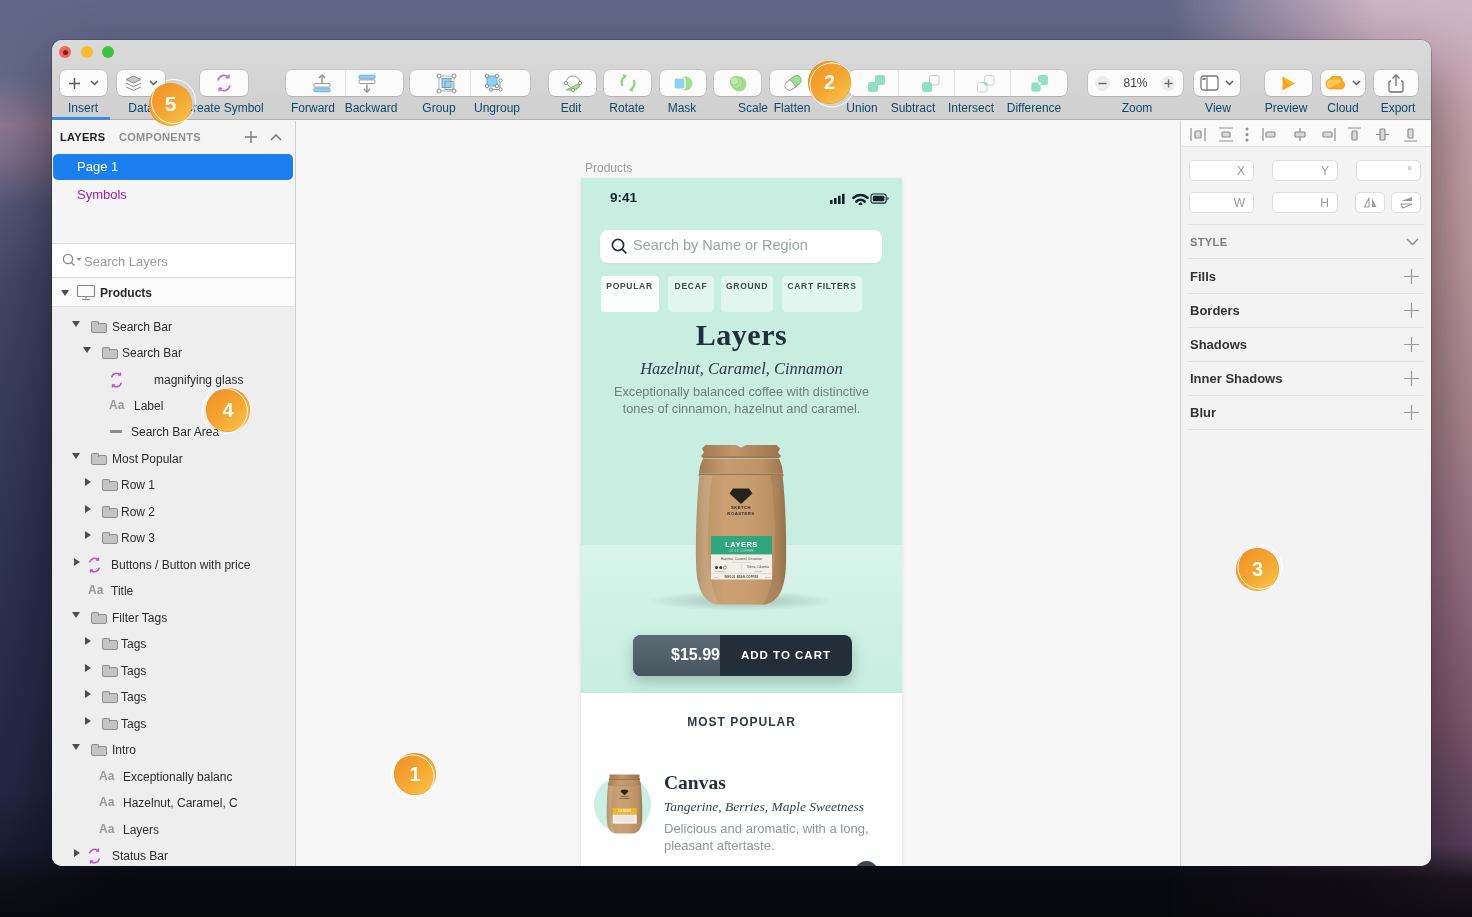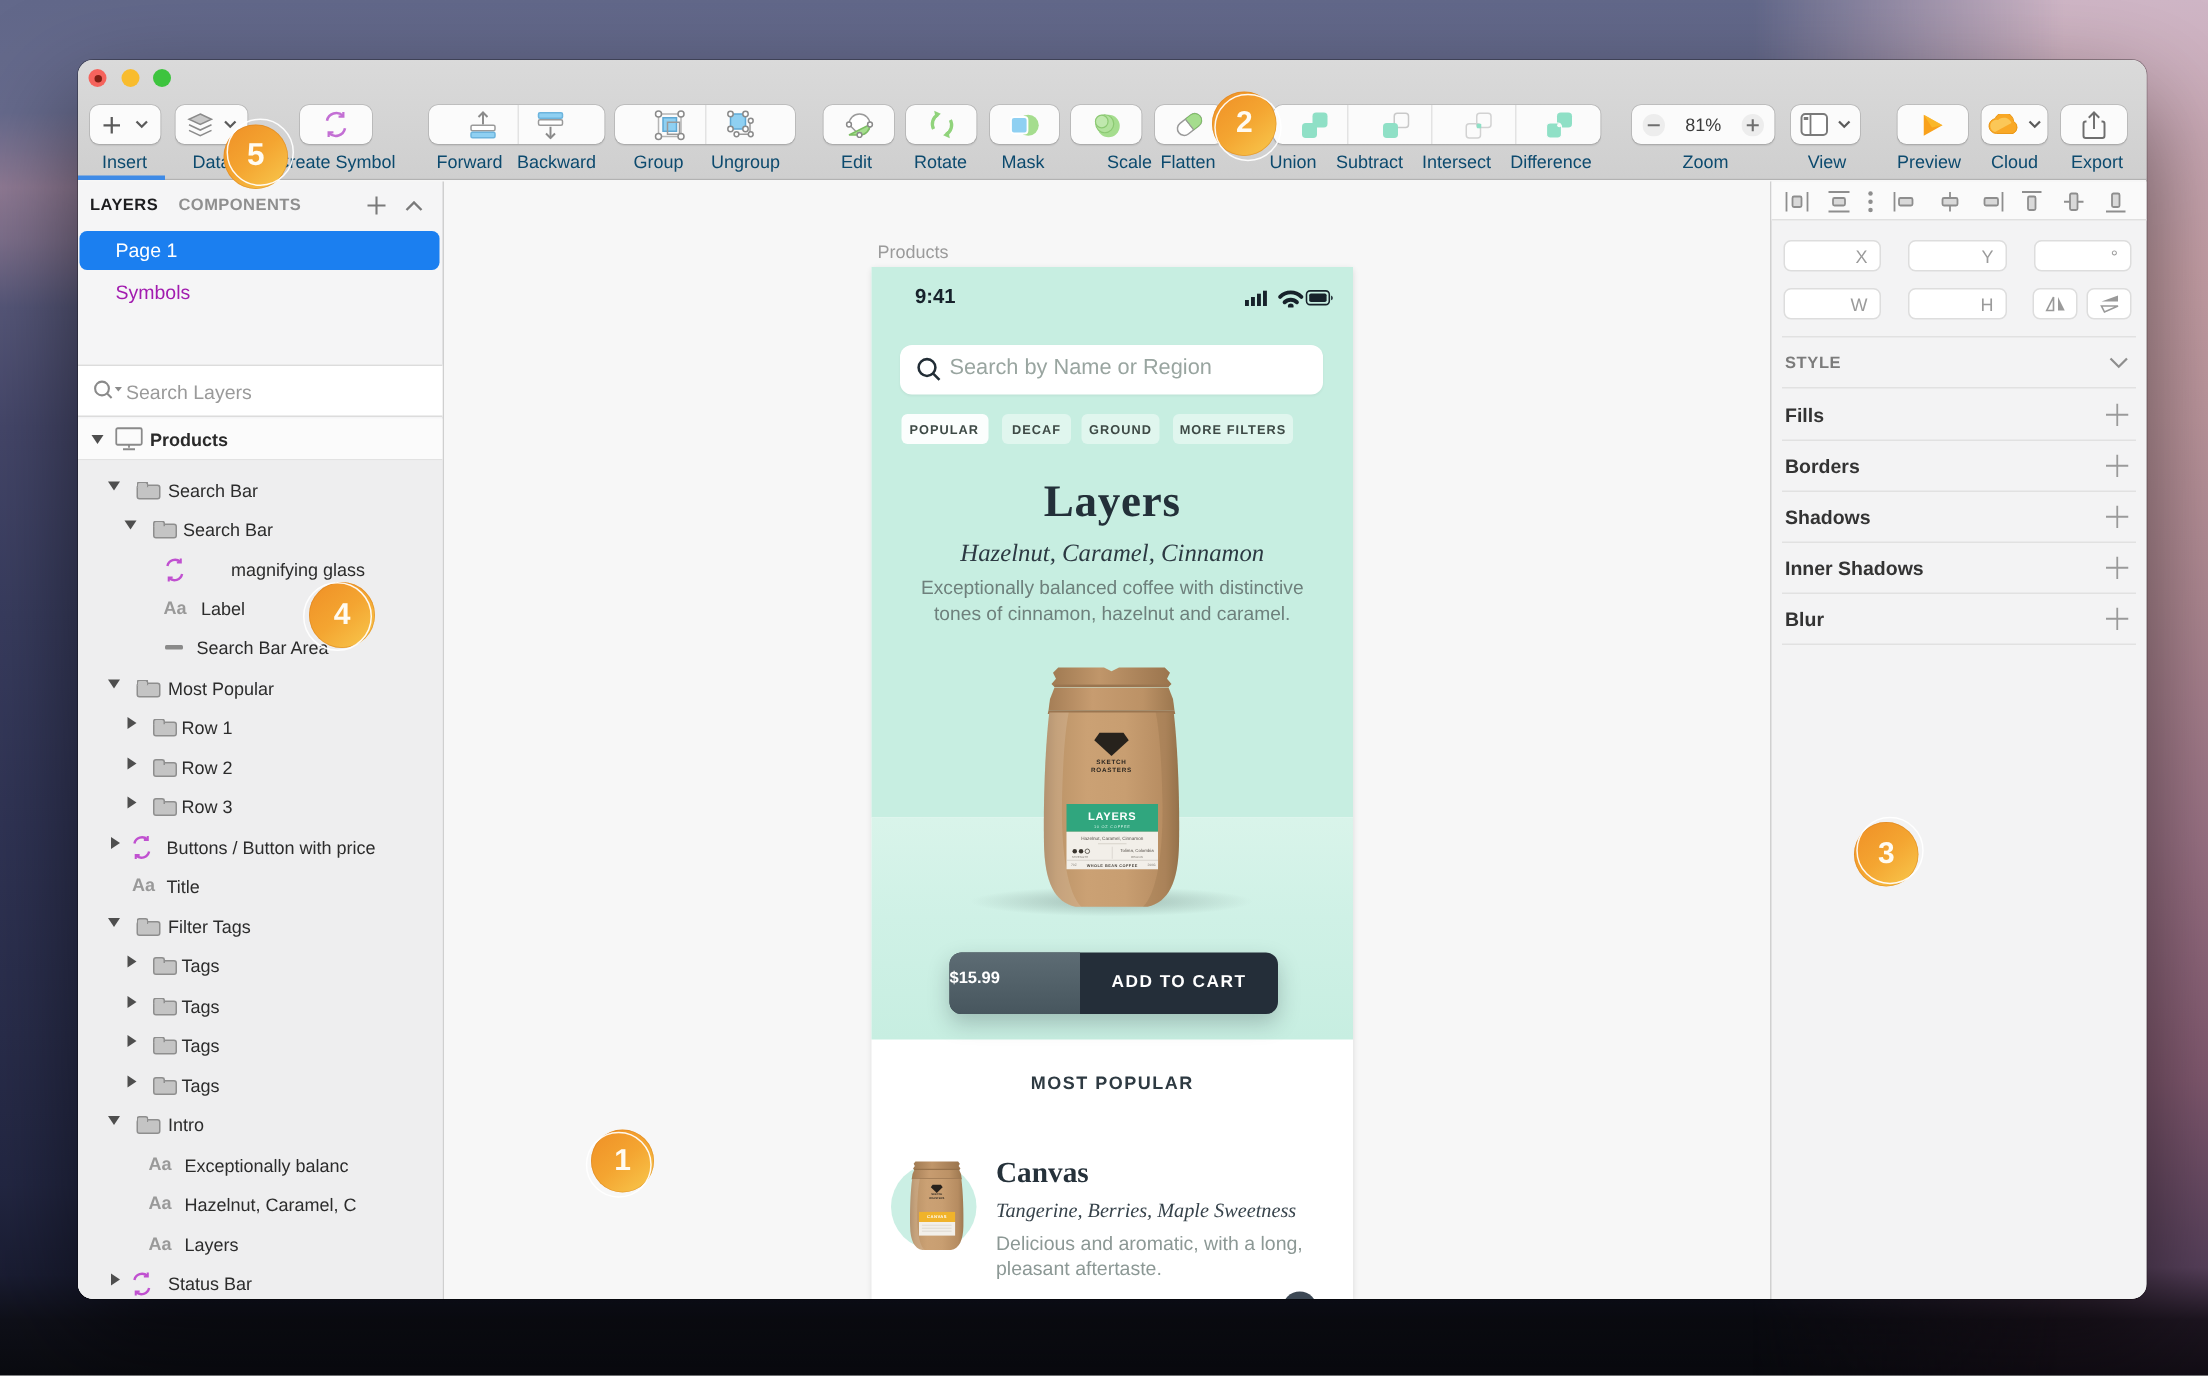--- a/index.html
+++ b/index.html
@@ -32,21 +32,21 @@
 .trir { border-top:4.5px solid transparent; border-bottom:4.5px solid transparent; border-left:6px solid #4e4e4e; }
 .aa { position:absolute; color:#999; font-size:12px; font-weight:bold; }
 .tt { position:absolute; top:6px; white-space:nowrap; }
 .fold { position:absolute; top:9px; width:16px; height:10px; background:#c4c4c4; border:1px solid #8e8e8e; border-radius:2px; }
 .fold::before { content:''; position:absolute; left:-1px; top:-3.5px; width:6px; height:3px; background:#c4c4c4; border:1px solid #8e8e8e; border-bottom:none; border-radius:2px 2px 0 0; }
 
 .cv { position:absolute; left:244px; top:81px; width:884px; height:745px; background:#f7f7f7; }
 .board { position:absolute; left:529px; top:138px; width:321px; height:688px; background:#fff; box-shadow:0 1px 4px rgba(0,0,0,0.12); }
 .mint { position:absolute; left:0; top:0; width:321px; height:367px; background:#c7eee1; }
 .mint2 { position:absolute; left:0; top:367px; width:321px; height:148px; background:linear-gradient(#d9f4ea 0%,#cff1e6 45%,#c7eee1 100%); }
-.chip { position:absolute; top:98px; height:20px; border-radius:4px; font-size:8.5px; font-weight:bold; letter-spacing:0.7px; color:#3e4a46; text-align:center; line-height:20px; }
+.chip { position:absolute; top:98px; height:36px; border-radius:4px; font-size:8.5px; font-weight:bold; letter-spacing:0.7px; color:#3e4a46; text-align:center; line-height:20px; }
 .serif { font-family:"Liberation Serif",serif; }
 
 .rsb { position:absolute; left:1128px; top:81px; width:251px; height:745px; background:#f3f3f4; border-left:1px solid #d0d0d0; }
 .rband { position:absolute; left:1129px; top:81px; width:250px; height:26px; background:#fafafa; border-bottom:1px solid #e0e0e0; }
 .fld { position:absolute; height:21px; background:#fff; border:1px solid #ddd; border-radius:5px; }
 .flbl { position:absolute; top:3px; right:8px; font-size:12px; color:#9b9b9b; }
 .rsep { position:absolute; left:1136px; width:236px; height:1px; background:#e1e1e1; }
 .rhead { position:absolute; left:1138px; font-size:13px; font-weight:bold; color:#333; }
 .rplus { position:absolute; left:1352px; width:15px; height:15px; }
 .badge { position:absolute; z-index:30; border-radius:50%; color:#fffbf2; display:flex; align-items:center; justify-content:center; font-weight:bold; background:linear-gradient(140deg,#ef8f26 0%,#f4a531 50%,#f8c94e 100%); box-shadow:inset 0 0 0 0.5px rgba(214,125,28,.5); }
@@ -433,21 +433,21 @@
     </svg>
     <div class="abs" style="left:19px; top:52px; width:282px; height:33px; background:#fff; border-radius:8px; box-shadow:0 1px 2px rgba(0,0,0,0.05);"></div>
     <svg class="abs" style="left:30px; top:60px;" width="17" height="17" viewBox="0 0 17 17" fill="none" stroke="#222d36" stroke-width="1.7">
         <circle cx="7" cy="7" r="5.6"></circle>
         <path d="M11.3 11.3l4 4"></path>
       </svg>
     <div class="abs" style="left:52px; top:59px; font-size:14.5px; color:#99a5a0;">Search by Name or Region</div>
     <div class="chip" style="left:19.5px; width:58px; background:rgba(255,255,255,0.92);">POPULAR</div>
     <div class="chip" style="left:87px; width:46px; background:rgba(255,255,255,0.45);">DECAF</div>
     <div class="chip" style="left:140px; width:52px; background:rgba(255,255,255,0.45);">GROUND</div>
-    <div class="chip" style="left:201px; width:80px; background:rgba(255,255,255,0.45);">MORE FILTERS</div>
+    <div class="chip" style="left:201px; width:80px; background:rgba(255,255,255,0.45);">CART FILTERS</div>
     <div class="abs serif" style="left:0; top:140px; width:321px; text-align:center; font-size:30px; font-weight:bold; color:#233039; letter-spacing:0.5px;">Layers</div>
     <div class="abs serif" style="left:0; top:181px; width:321px; text-align:center; font-size:16.5px; font-style:italic; color:#2c3942;">Hazelnut, Caramel, Cinnamon</div>
     <div class="abs" style="left:0; top:205px; width:321px; text-align:center; font-size:12.8px; line-height:17px; color:#6e807c;">Exceptionally balanced coffee with distinctive<br>tones of cinnamon, hazelnut and caramel.</div>
     <ell class="abs" style="left:65px; top:413px; width:190px; height:20px; background:radial-gradient(ellipse, rgba(85,105,100,0.38) 0%, rgba(85,105,100,0) 70%); border-radius:50%;"></ell>
     <svg class="abs" style="left:111px; top:265px;" width="98" height="163" viewBox="0 0 98 163">
       <defs>
         <linearGradient id="bag1" x1="0" y1="0" x2="1" y2="0">
             <stop offset="0" stop-color="#a8835c"></stop>
             <stop offset="0.1" stop-color="#bd9569"></stop>
             <stop offset="0.32" stop-color="#cba174"></stop>
@@ -492,21 +492,21 @@
         <path d="M19 130.5h61" stroke="#cfcac2" stroke-width="0.5"></path>
         <text x="22" y="134.5" font-size="2.2" fill="#8a857e">70Z</text>
         <text x="49.5" y="134.8" text-anchor="middle" font-size="2.6" font-weight="bold" fill="#4a453e" letter-spacing="0.3">WHOLE BEAN COFFEE</text>
         <text x="73" y="134.5" font-size="2.2" fill="#8a857e">290G</text>
       </g>
       <path d="M7.5 32 C4.5 58 3.5 95 4 120 C4.5 145 11 158.5 25 161.5 L29 161.5 C19 152 15.5 122 16 92 C16.5 66 18 44 20.5 32 Z" fill="rgba(255,255,255,0.13)"></path>
       <path d="M90.5 32 C93.5 58 94.5 95 94 120 C93.5 145 87 158.5 73 161.5 L70 161.5 C80 152 83.5 122 83 92 C82.5 66 81 44 78.5 32 Z" fill="rgba(70,45,20,0.10)"></path>
     </svg>
     <div class="abs" style="left:52px; top:457px; width:219px; height:41px; border-radius:8px; background:#242e39; box-shadow:0 6px 14px rgba(30,45,50,0.25);"></div>
     <div class="abs" style="left:52px; top:457px; width:87px; height:41px; border-radius:8px 0 0 8px; background:linear-gradient(#5d6c74,#47565e);"></div>
-    <div class="abs" style="left:52px; top:468px; width:87px; text-align:left; font-size:11px; font-weight:bold; color:#fff;">$15.99</div>
+    <div class="abs" style="left:52px; top:468px; width:87px; text-align:right; font-size:16px; font-weight:bold; color:#fff;">$15.99</div>
     <div class="abs" style="left:139px; top:471px; width:132px; text-align:center; font-size:11.5px; font-weight:bold; letter-spacing:1px; color:#fff;">ADD TO CART</div>
     <div class="abs" style="left:0; top:537px; width:321px; text-align:center; font-size:12px; font-weight:bold; letter-spacing:1px; color:#2e3a42;">MOST POPULAR</div>
     <div class="abs" style="left:13px; top:598px; width:57px; height:57px; border-radius:50%; background:#cbefe4;"></div>
     <svg class="abs" style="left:24px; top:596px;" width="39" height="60" viewBox="0 0 98 152">
       <path d="M13 1 H85 L88 4.5 86 8.5 89 12.5 87 15 H11 L9 12.5 12 8.5 10 4.5 Z" fill="url(#bag3)"></path>
       <rect x="11" y="13.2" width="76" height="1.8" fill="#936f49"></rect>
       <path d="M11 15.4 L87 15.4 90 22 91 28.5 7 28.5 8 22 Z" fill="url(#bag2)"></path>
       <path d="M7 28.5 L91 28.5 91.5 31 6.5 31 Z" fill="#9a7550"></path>
       <path d="M7.5 30 C4.5 52 3.5 88 4 110 C4.5 134 11 147.5 25 150.5 L73 150.5 C87 147.5 93.5 134 94 110 C94.5 88 93.5 52 90.5 30 Z" fill="url(#bag1)"></path>
       <path d="M42 40 L56 40 L59 44.5 L49 54 L39 44.5 Z" fill="#27221c"></path>

